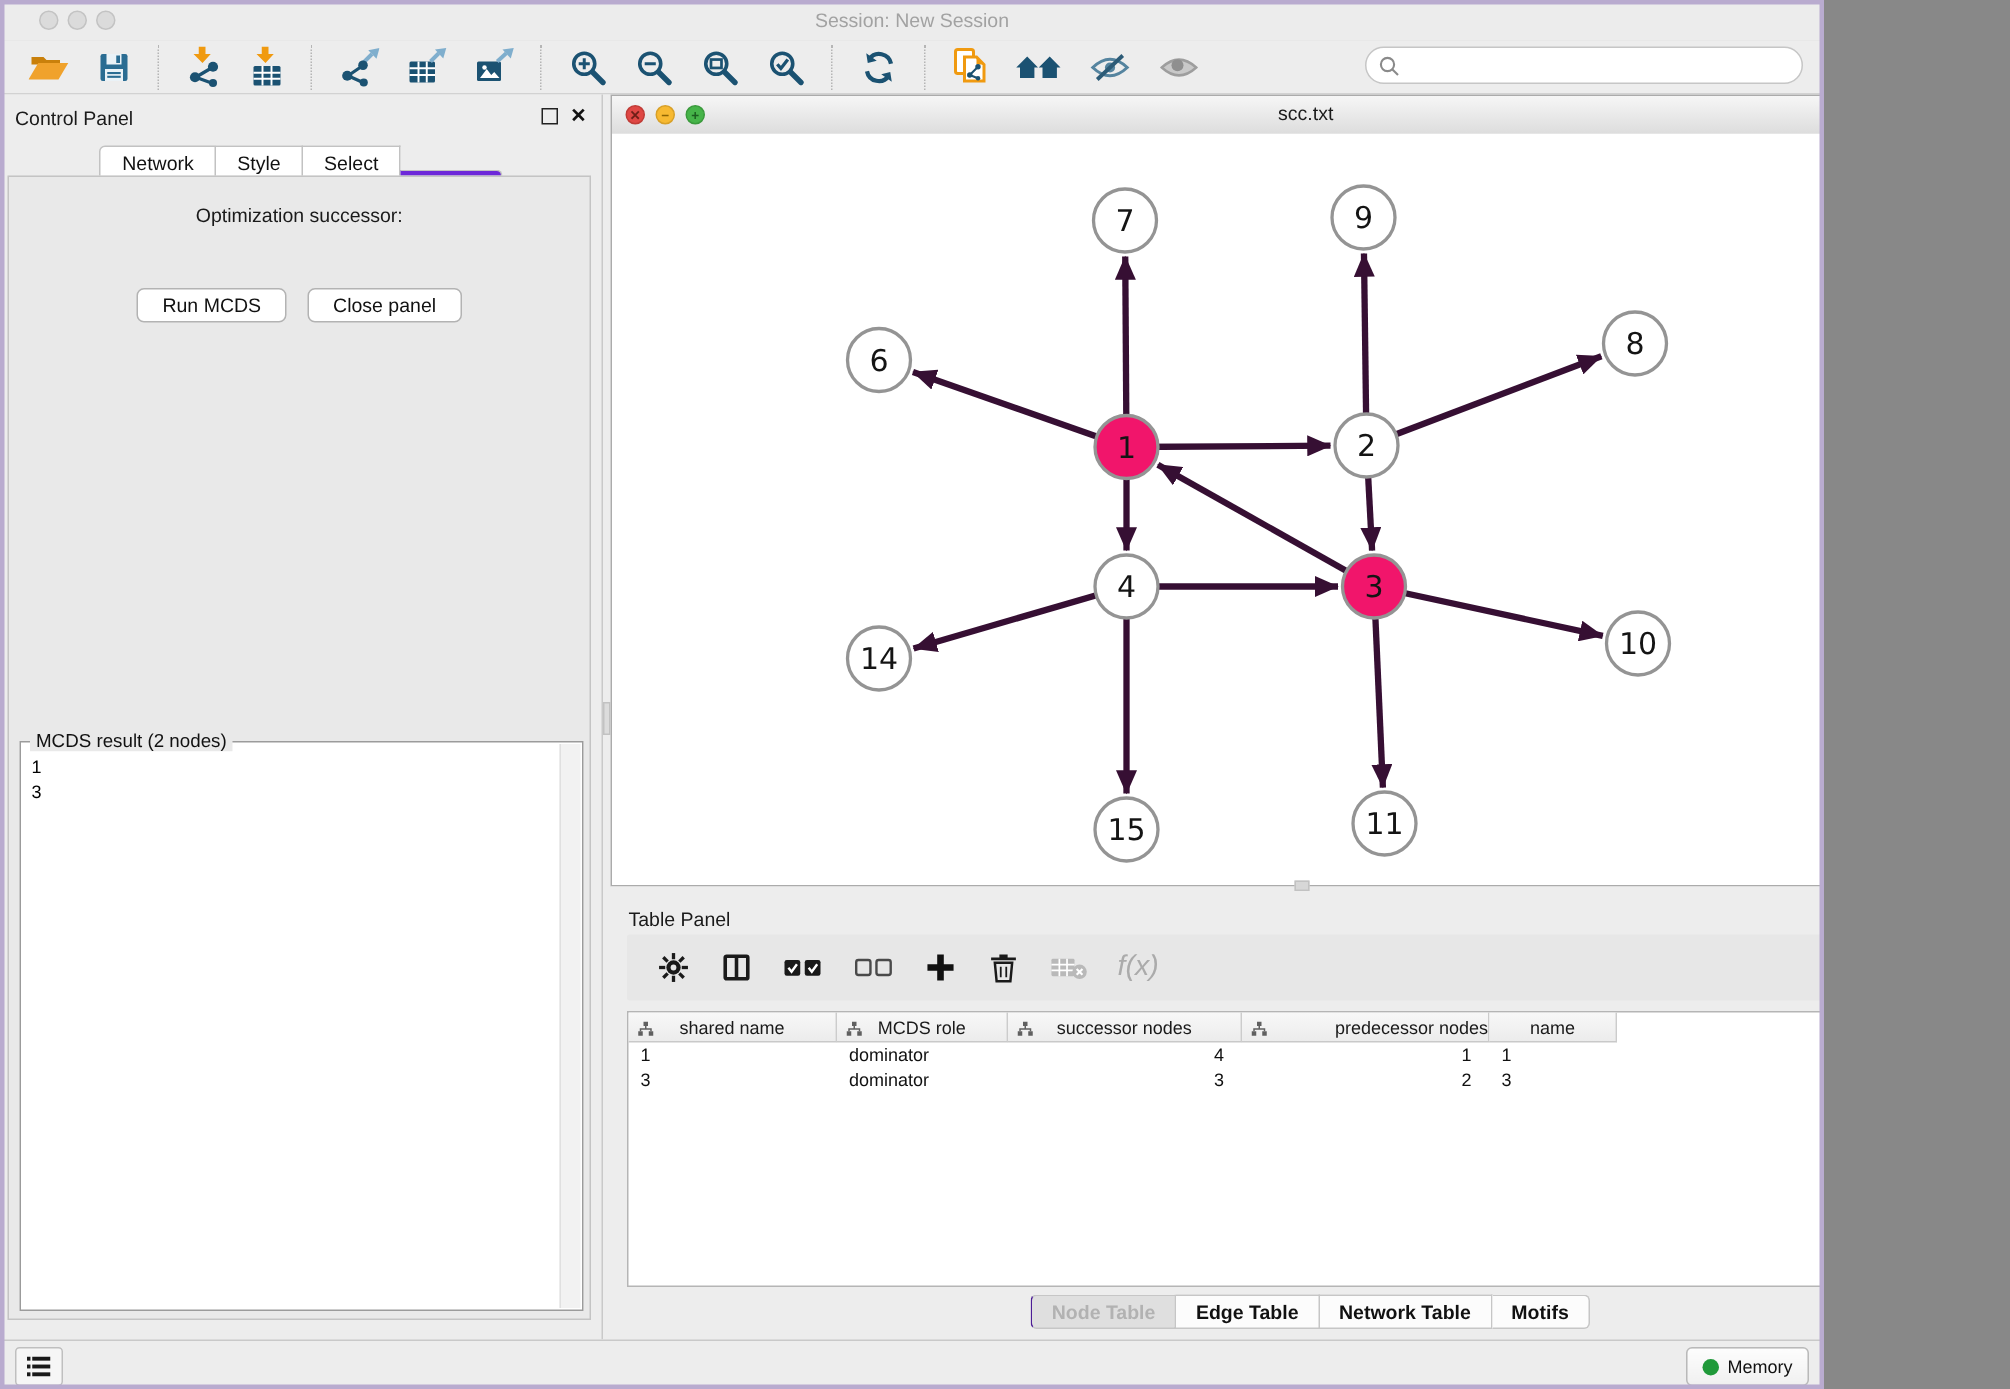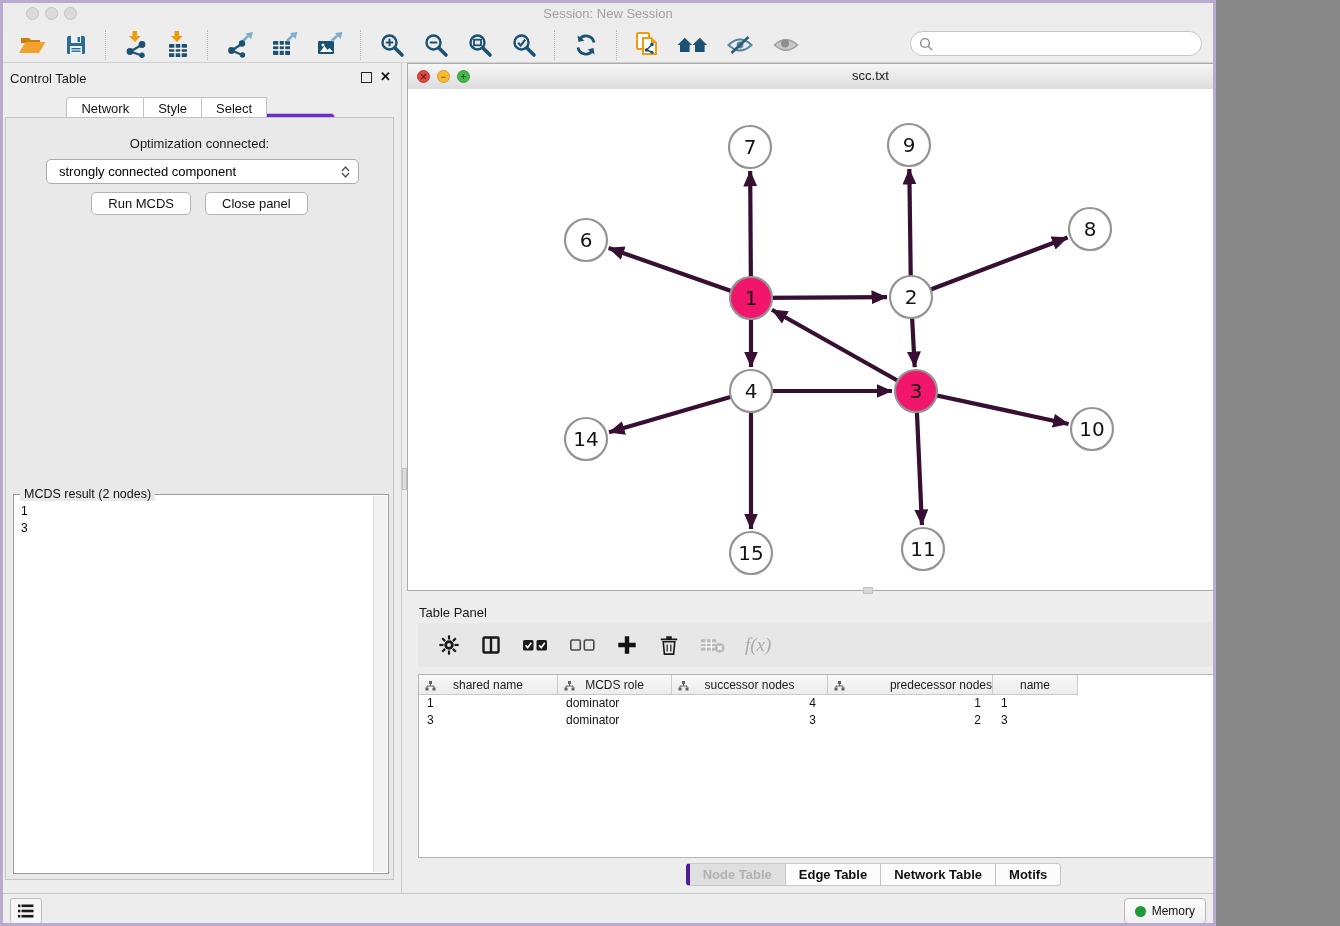--- a/index.html
+++ b/index.html
@@ -73,33 +73,33 @@
   .mac-green{background:#46B449;border:1px solid #3A9A3C;color:#1C5E20;}
   #nw-title{position:absolute;left:0;right:0;top:0;line-height:24px;text-align:center;font-size:13px;color:#1A1A1A;}
   #graph-canvas{position:absolute;left:0;top:25px;width:925px;height:501px;background:#fff;}
 
   
   #table-panel{position:absolute;left:407px;top:597px;width:933px;height:296px;background:#EDEDED;}
   #tp-toolbar{position:absolute;left:11px;right:11px;top:26px;height:44px;background:#E7E7E7;
               border-radius:2px;display:flex;align-items:center;padding-left:12px;gap:4px;box-sizing:border-box;}
   .tp-btn{height:36px;display:flex;align-items:center;justify-content:center;padding:0 8px;cursor:pointer;}
   .tp-btn.disabled{cursor:default;}
-  .fx{font-family:Liberation Serif, serif;font-style:italic;font-size:19px;color:#ABABAB;}
+  .fx{font-family:Liberation Sans, sans-serif;font-style:italic;font-size:19px;color:#ABABAB;}
   #data-table{position:absolute;left:11px;right:13px;top:77px;height:184px;background:#fff;
               border:1px solid #B5B5B5;box-sizing:border-box;overflow:hidden;}
   #table-header{display:flex;height:20px;}
   .th{position:relative;background:linear-gradient(#F8F8F8,#ECECEC);border-right:1px solid #CCCCCC;
       border-bottom:1px solid #C9C9C9;box-sizing:border-box;display:flex;align-items:center;justify-content:center;
       font-size:12px;color:#1A1A1A;cursor:pointer;}
   .th .hicon{position:absolute;left:6px;top:5px;}
   .tr{display:flex;height:16.5px;cursor:pointer;}
   .td{font-size:12px;color:#111;box-sizing:border-box;line-height:16.5px;white-space:nowrap;overflow:hidden;}
   #tp-tabs{position:absolute;left:0;right:0;top:266px;display:flex;justify-content:center;}
   .tp-tab{font-size:13px;font-weight:bold;padding:3px 13px;background:#FCFCFC;border:1px solid #C6C6C6;border-left:none;cursor:pointer;color:#111;}
-  .tp-tab:first-child{border-left:4px solid #4c1d95;border-top-left-radius:4px;border-bottom-left-radius:4px;}
+  .tp-tab:first-child{border-left:1px solid #4c1d95;border-top-left-radius:4px;border-bottom-left-radius:4px;}
   .tp-tab:last-child{border-top-right-radius:4px;border-bottom-right-radius:4px;}
   .tp-tab.active{background:#DFDFDF;color:#B2B2B2;}
 
   
   #status-bar{position:absolute;left:0;top:893px;width:100%;height:33px;background:#EDEDED;border-top:1px solid #C9C9C9;box-sizing:border-box;}
   #panel-toggle{position:absolute;left:10px;top:4px;width:30px;height:24px;background:#F6F6F6;border:1px solid #BFBFBF;
                 border-radius:3px;display:flex;align-items:center;justify-content:center;cursor:pointer;}
   #memory-btn{position:absolute;right:10px;top:4px;height:24px;background:linear-gradient(#FDFDFD,#F0F0F0);
               border:1px solid #B9B9B9;border-radius:4px;display:flex;align-items:center;gap:6px;
               padding:0 10px;font-size:12px;cursor:pointer;color:#111;}
@@ -267,45 +267,34 @@
   <div id="search-box">
     <svg width="14" height="14" viewBox="0 0 14 14">
         <circle cx="6" cy="6" r="4.4" fill="none" stroke="#8A8A8A" stroke-width="1.4"></circle>
         <line x1="9.3" y1="9.3" x2="13" y2="13" stroke="#8A8A8A" stroke-width="1.4"></line>
       </svg>
     <input type="text" placeholder="" style="">
   </div>
 
   <div id="control-panel">
     <div class="panel-header">
-      <span class="panel-title">Control Table</span>
+      <span class="panel-title">Control Panel</span>
       <span class="panel-controls">
         <span class="mini-float"></span>
         <span class="mini-close">✕</span>
       </span>
     </div>
     <div id="cp-tabs">
         <div class="cp-tab">Network</div>
         <div class="cp-tab">Style</div>
         <div class="cp-tab">Select</div>
         <div class="cp-tab active">MCDS</div>
       </div>
     <div id="cp-pane">
-      <div id="opt-label">Optimization connected:</div>
-      <div id="criterion-select">
-        <span class="val">strongly connected component</span>
-        <span class="stepper">
-          <svg width="9" height="6" viewBox="0 0 9 6">
-              <path d="M1 5l3.5-4L8 5" fill="none" stroke="#555" stroke-width="1.4"></path>
-            </svg>
-          <svg width="9" height="6" viewBox="0 0 9 6">
-              <path d="M1 1l3.5 4L8 1" fill="none" stroke="#555" stroke-width="1.4"></path>
-            </svg>
-        </span>
-      </div>
+      <div id="opt-label">Optimization successor:</div>
       <div id="cp-buttons">
         <button class="cp-btn">Run MCDS</button>
         <button class="cp-btn">Close panel</button>
       </div>
       <div id="result-group">
         <span id="result-legend">MCDS result (2 nodes)</span>
         <div id="result-text">
             <div>1</div>
             <div>3</div>
           </div>

